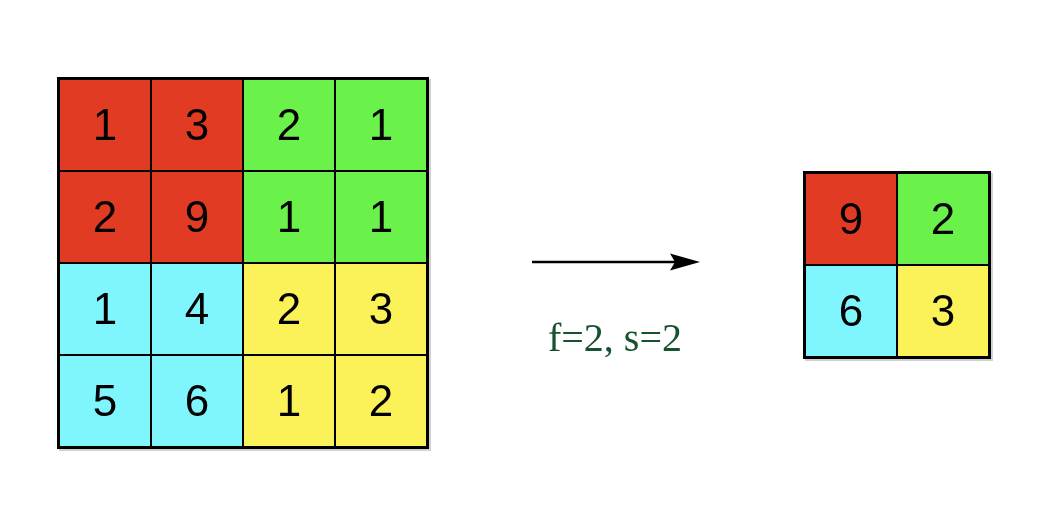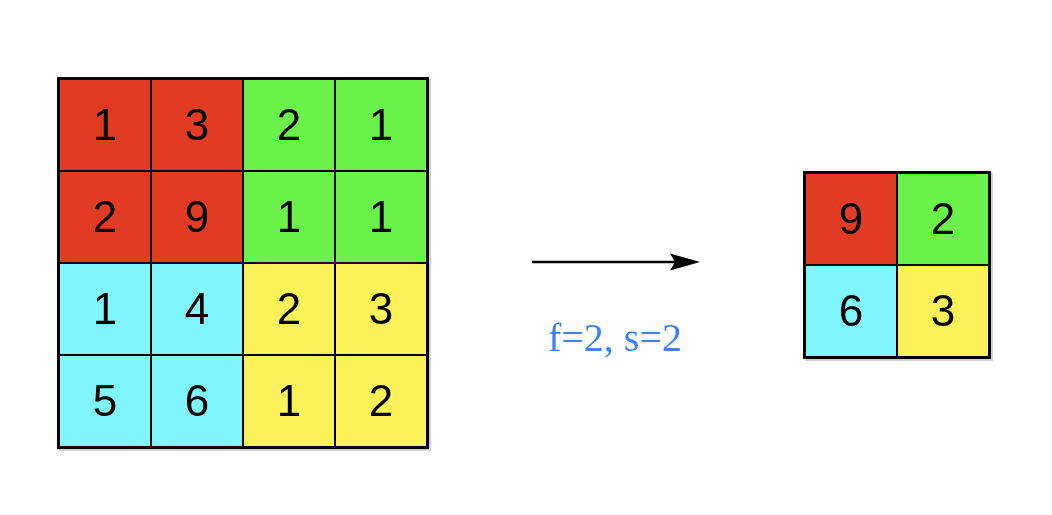--- a/index.html
+++ b/index.html
@@ -52,21 +52,21 @@
     height: 32px;
   }
   .pool-label {
     position: absolute;
     left: 520px;
     top: 314px;
     width: 190px;
     text-align: center;
     font-family: "Liberation Serif", serif;
     font-size: 40px;
-    color: #3b82f6;
+    color: #14532d;
     white-space: nowrap;
   }
 </style>
 </head>
 <body>
 
 <div class="canvas">
 
   <div class="grid input">
     <div class="cell" style="background-color: rgb(226, 59, 36);">1</div>

